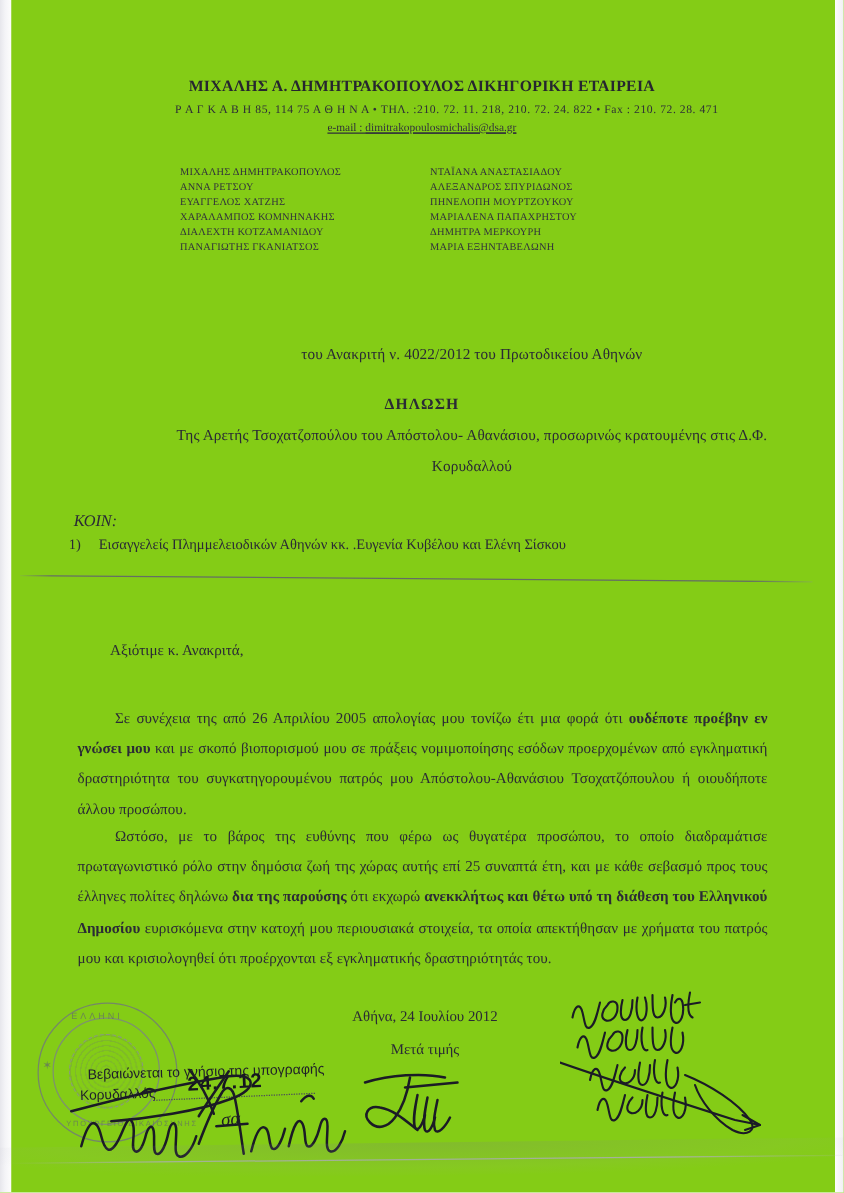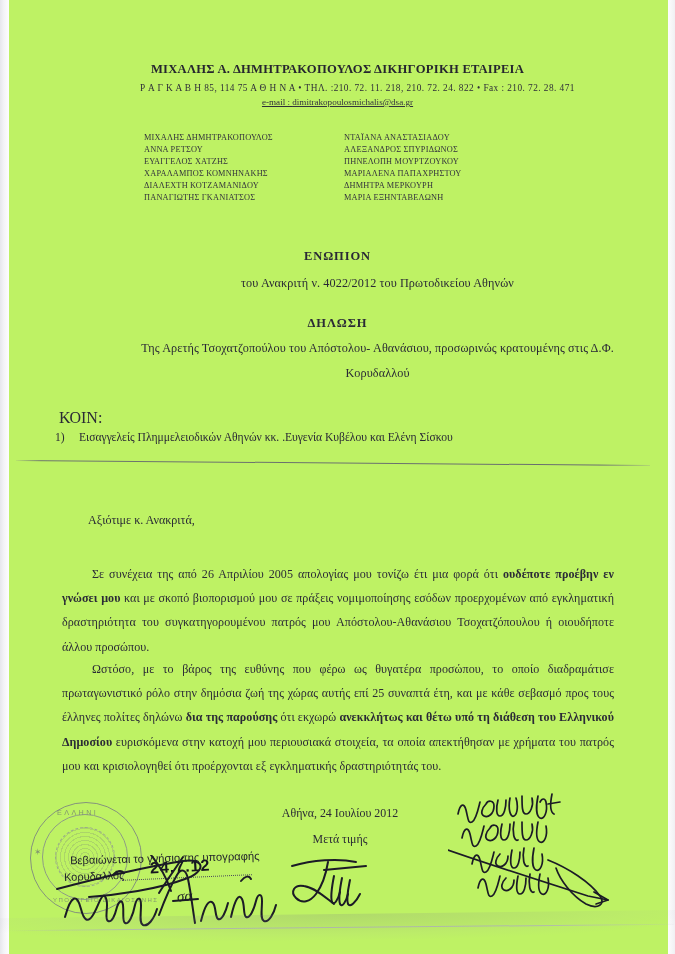--- a/index.html
+++ b/index.html
@@ -6,21 +6,21 @@
   html, body {
     margin: 0;
     padding: 0;
     background: #ffffff;
   }
 
   #page {
     position: relative;
     width: 675px;
     height: 954px;
-    background: #bef264;
+    background: #84cc16;
     overflow: hidden;
     font-family: "Liberation Serif", "DejaVu Serif", serif;
     color: #2a2a35;
     -webkit-font-smoothing: antialiased;
   }
 
   
   .scan-edge-left {
     position: absolute;
     left: 0; top: 0;
@@ -123,22 +123,23 @@
   #dilosi-sub1    { top: 341px; }
   #dilosi-sub2    { top: 366px; }
 
   
   .koin {
     position: absolute;
     left: 55px; top: 409px;
     width: 580px;
   }
   .koin-label {
-    font-size: 16px;
+    font-size: 13px;
     margin-left: 4px;
+    font-style: italic;
   }
   .koin-list {
     margin: 3px 0 0 0;
     padding: 0;
     list-style: none;
     font-size: 11.6px;
     line-height: 16px;
   }
   .koin-list li {
     white-space: nowrap;
@@ -326,21 +327,20 @@
     <div class="col col-right">
       <div>ΝΤΑΪΑΝΑ ΑΝΑΣΤΑΣΙΑΔΟΥ</div>
       <div>ΑΛΕΞΑΝΔΡΟΣ ΣΠΥΡΙΔΩΝΟΣ</div>
       <div>ΠΗΝΕΛΟΠΗ ΜΟΥΡΤΖΟΥΚΟΥ</div>
       <div>ΜΑΡΙΑΛΕΝΑ ΠΑΠΑΧΡΗΣΤΟΥ</div>
       <div>ΔΗΜΗΤΡΑ ΜΕΡΚΟΥΡΗ</div>
       <div>ΜΑΡΙΑ ΕΞΗΝΤΑΒΕΛΩΝΗ</div>
     </div>
   </div>
 
-  <div id="enopion" class="block-center heading-bold">ΕΝΩΠΙΟΝ</div>
   <div id="enopion-sub" class="block-center heading-sub">του Ανακριτή ν. 4022/2012 του Πρωτοδικείου Αθηνών</div>
 
   <div id="dilosi-sub1" class="block-center heading-sub">Της Αρετής Τσοχατζοπούλου του Απόστολου- Αθανάσιου, προσωρινώς κρατουμένης στις Δ.Φ.</div>
   <div id="dilosi" class="block-center heading-bold">ΔΗΛΩΣΗ</div>
   <div id="dilosi-sub2" class="block-center heading-sub">Κορυδαλλού</div>
 
   <div class="koin">
     <div class="koin-label">ΚΟΙΝ:</div>
     <ul class="koin-list">
       <li>

